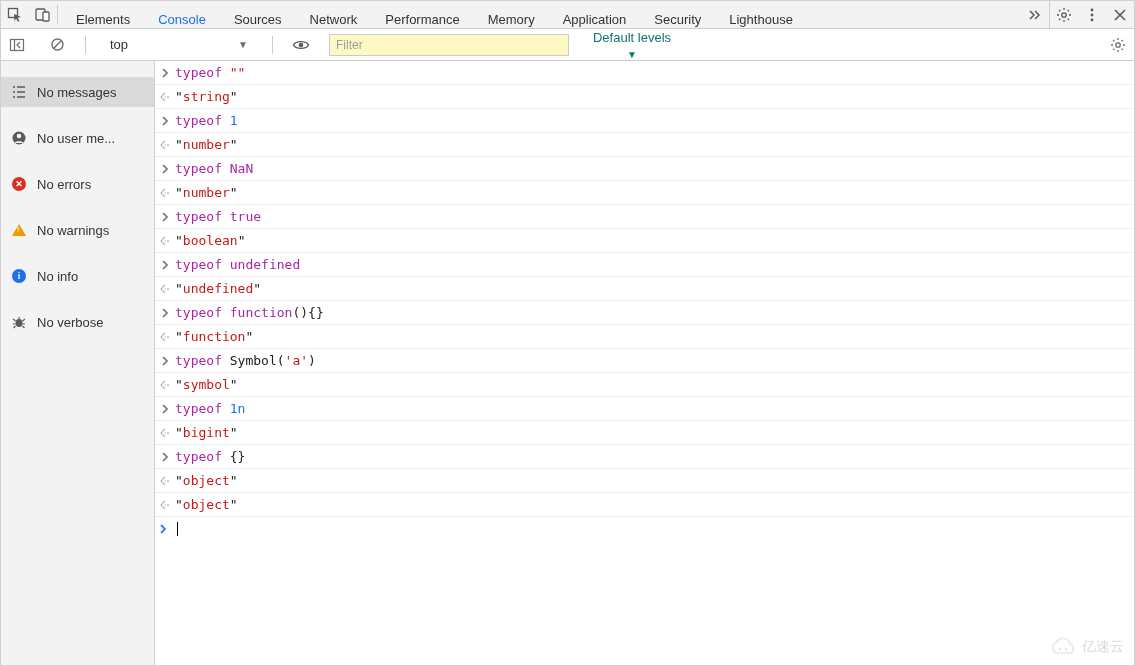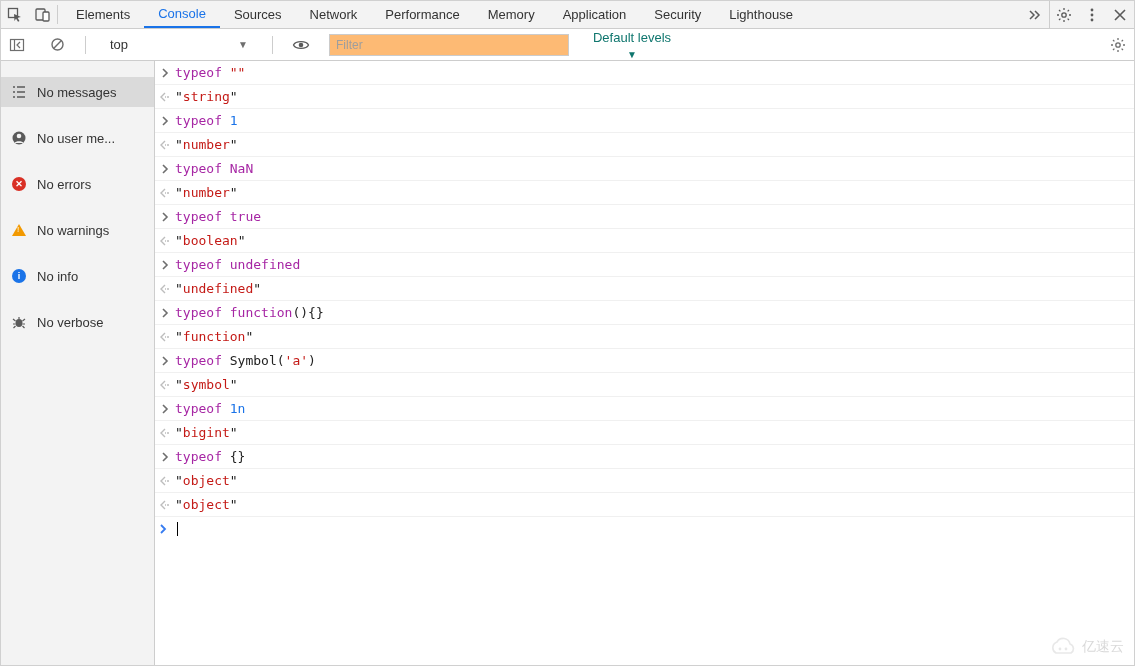--- a/index.html
+++ b/index.html
@@ -38,21 +38,21 @@
     margin: 4px 0;
   }
   .tabs {
     display: flex;
     align-items: stretch;
     flex: 1;
     overflow: hidden;
     padding-left: 4px;
   }
   .tab {
-    padding: 12px 14px;
+    padding: 18px 14px;
     display: flex;
     align-items: center;
     color: #333;
     font-size: 13px;
     white-space: nowrap;
   }
   .tab.active {
     color: #1a73e8;
     border-bottom: 2px solid #1a73e8;
   }
@@ -95,21 +95,21 @@
     font-size: 13px;
   }
   .scope-select .caret { color: #6e6e6e; font-size: 10px; }
   .filter-input {
     height: 22px;
     border: 1px solid #cbcbcb;
     padding: 0 6px;
     font-size: 12px;
     width: 240px;
     color: #333;
-    background: #fdba74;
+    background: #fef9c3;
   }
   .filter-input::placeholder { color: #9e9e9e; }
   .levels {
     display: flex;
     align-items: center;
     gap: 4px;
     color: #0f766e;
     font-size: 13px;
     padding-left: 8px;
     flex-direction: column;

